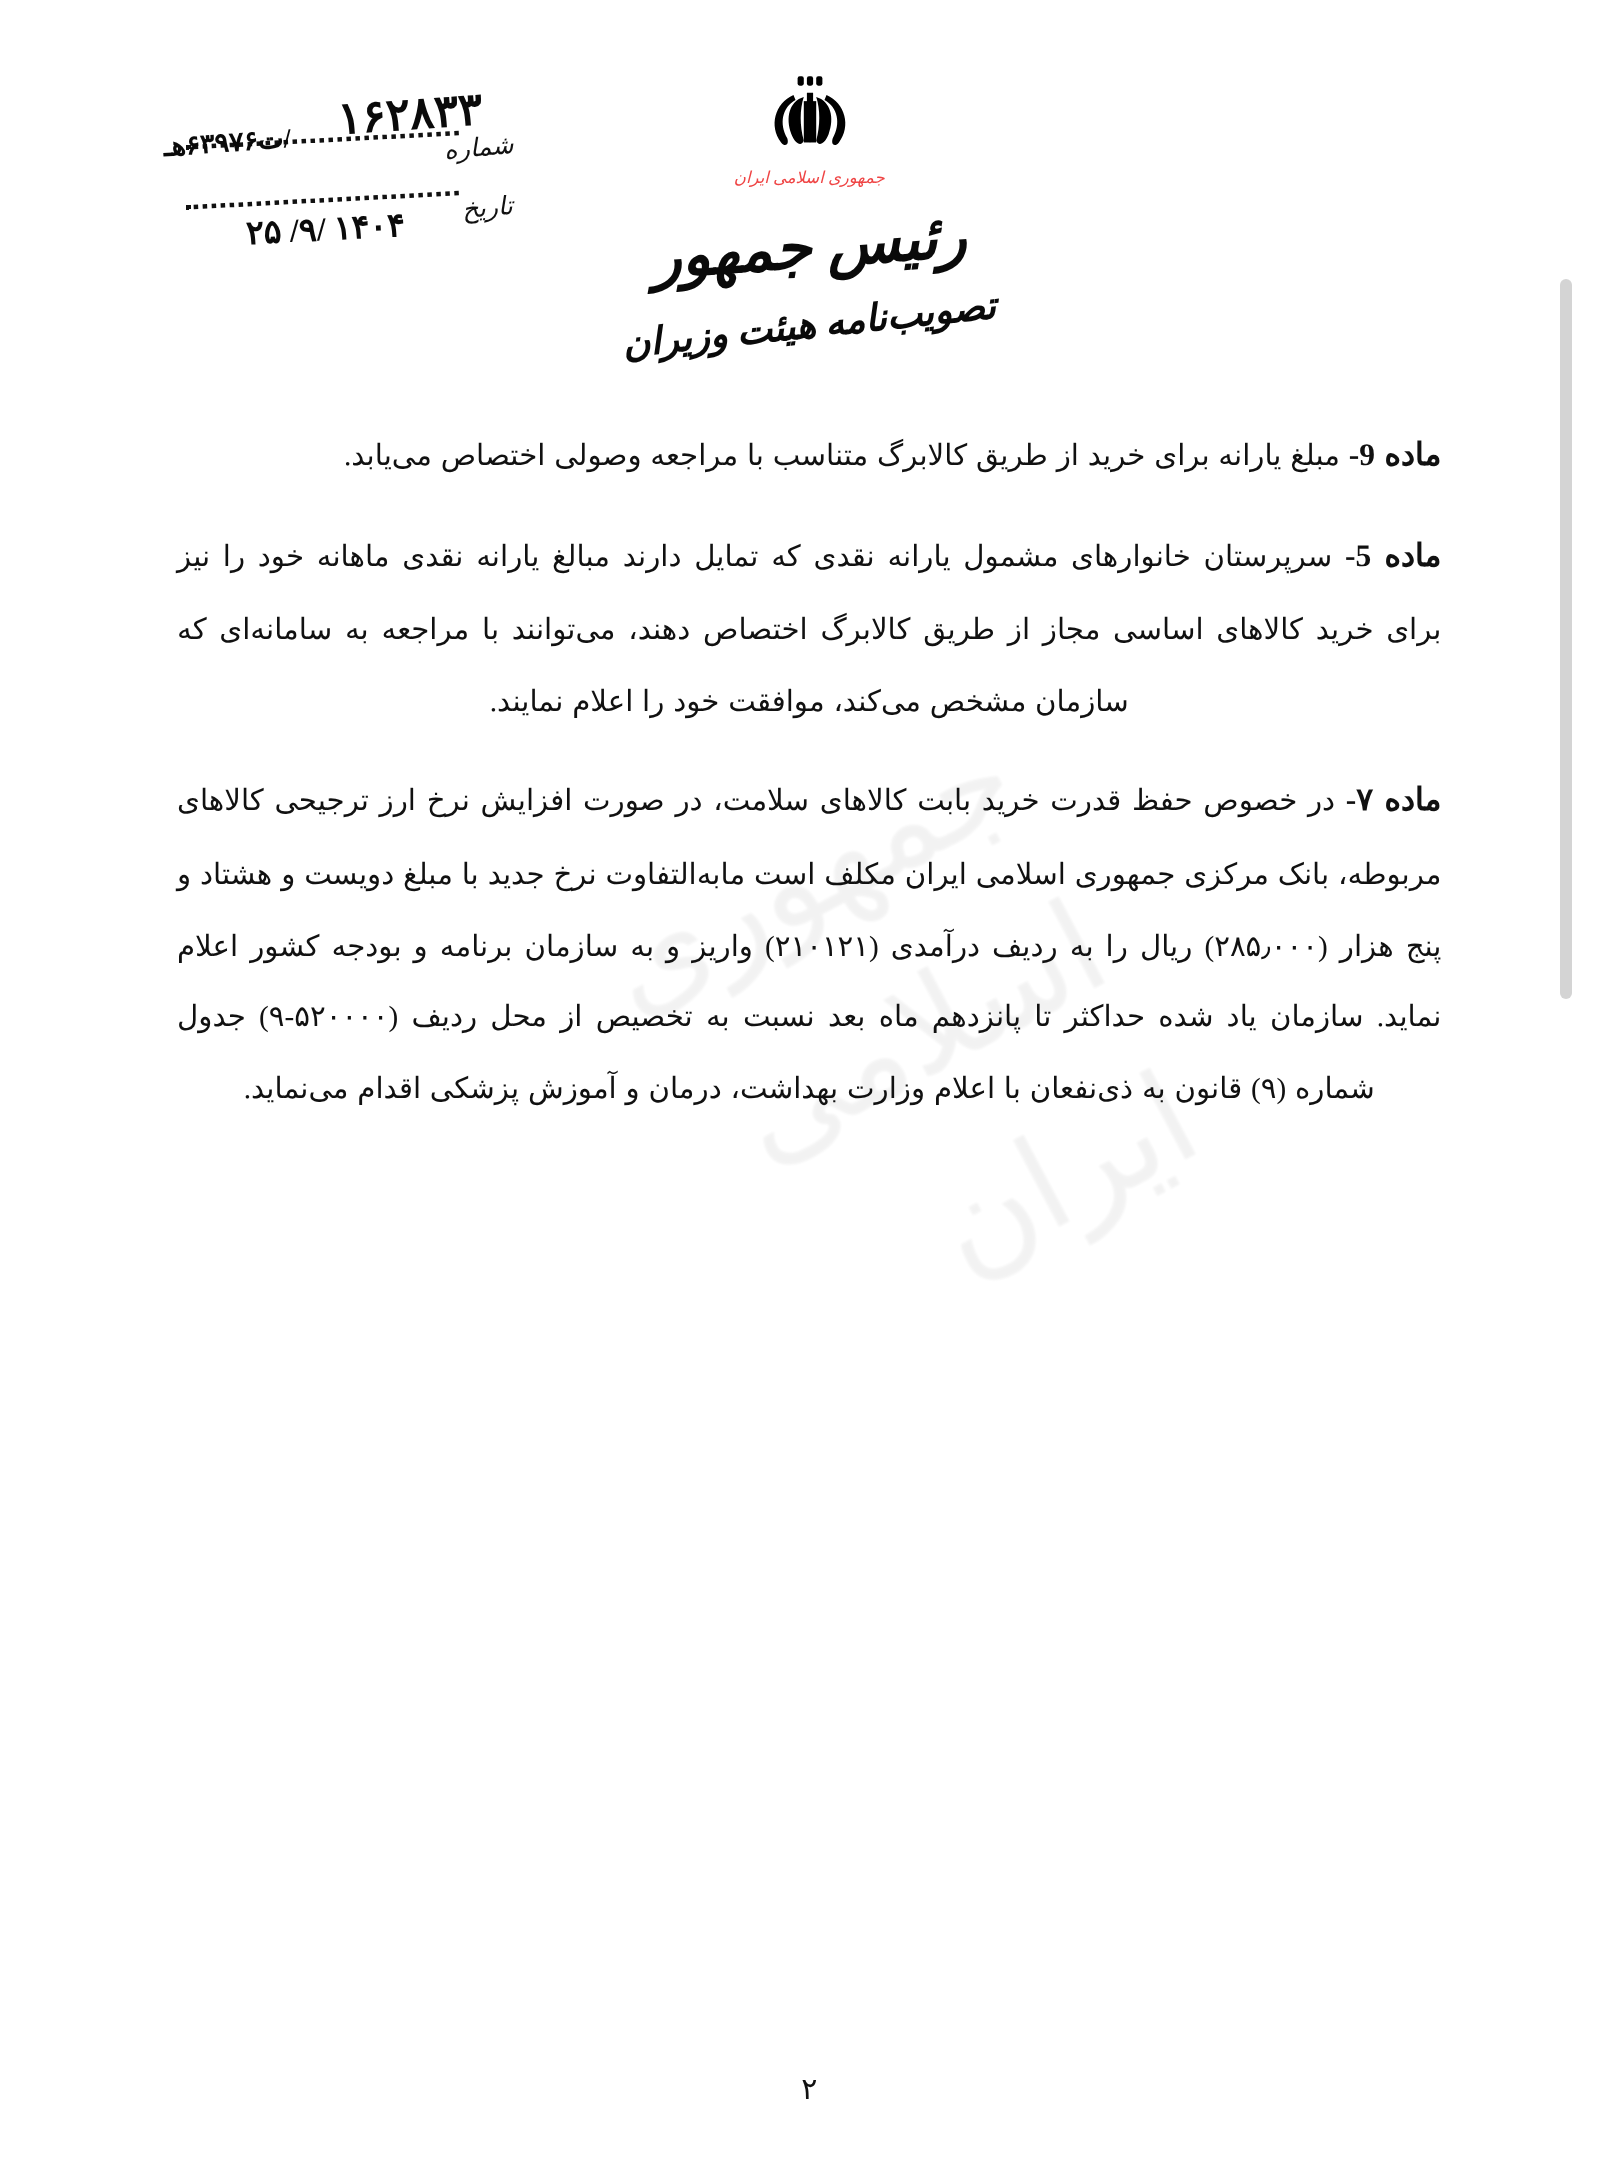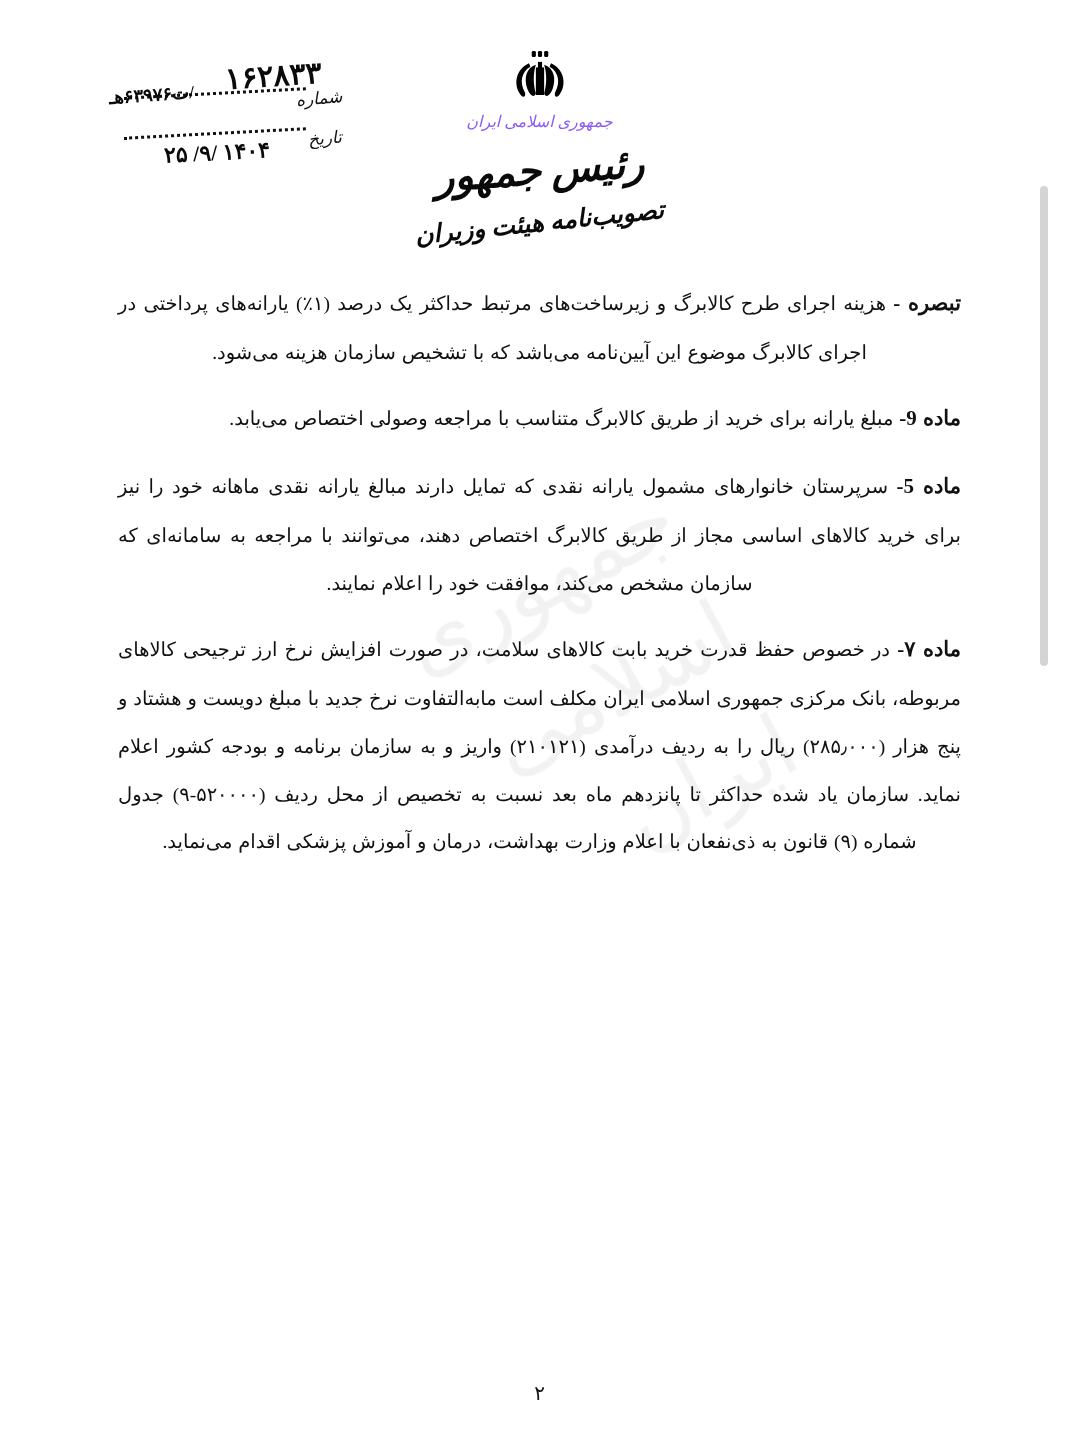--- a/index.html
+++ b/index.html
@@ -114,22 +114,22 @@
     z-index: 3;
   }
   .emblem {
     width: 70px;
     height: 62px;
     margin: 0 auto;
     display: block;
   }
   .country-line {
     margin-top: 6px;
-    font-size: 16px;
-    color: #8b5cf6;
+    font-size: 11px;
+    color: #ef4444;
     font-style: italic;
     letter-spacing: 1px;
     font-family: "Liberation Serif", "DejaVu Serif", serif;
   }
   .office-line {
     margin-top: 16px;
     font-size: 40px;
     color: #0a0a0a;
     font-style: italic;
     font-weight: 700;
@@ -247,23 +247,20 @@
 
       <path d="M47 26 L53 26 L53 36 L47 36 Z" fill="#000"></path>
     </svg>
     <div class="country-line">جمهوری اسلامی ایران</div>
     <div class="office-line">رئیس جمهور</div>
     <div class="doc-type-line">تصویب‌نامه هیئت وزیران</div>
   </div>
 
   <div class="body-text">
 
-    <p class="para">
-      <span class="lead">تبصره -</span><span> هزینه اجرای طرح کالابرگ و زیرساخت‌های مرتبط حداکثر یک درصد (۱٪) یارانه‌های پرداختی در اجرای کالابرگ موضوع این آیین‌نامه می‌باشد که با تشخیص سازمان هزینه می‌شود.</span>
-    </p>
 
     <p class="para just-last-right">
       <span class="lead">ماده 9-</span><span> مبلغ یارانه برای خرید از طریق کالابرگ متناسب با مراجعه وصولی اختصاص می‌یابد.</span>
     </p>
 
     <p class="para">
       <span class="lead">ماده 5-</span><span> سرپرستان خانوارهای مشمول یارانه نقدی که تمایل دارند مبالغ یارانه نقدی ماهانه خود را نیز برای خرید کالاهای اساسی مجاز از طریق کالابرگ اختصاص دهند، می‌توانند با مراجعه به سامانه‌ای که سازمان مشخص می‌کند، موافقت خود را اعلام نمایند.</span>
     </p>
 
 

